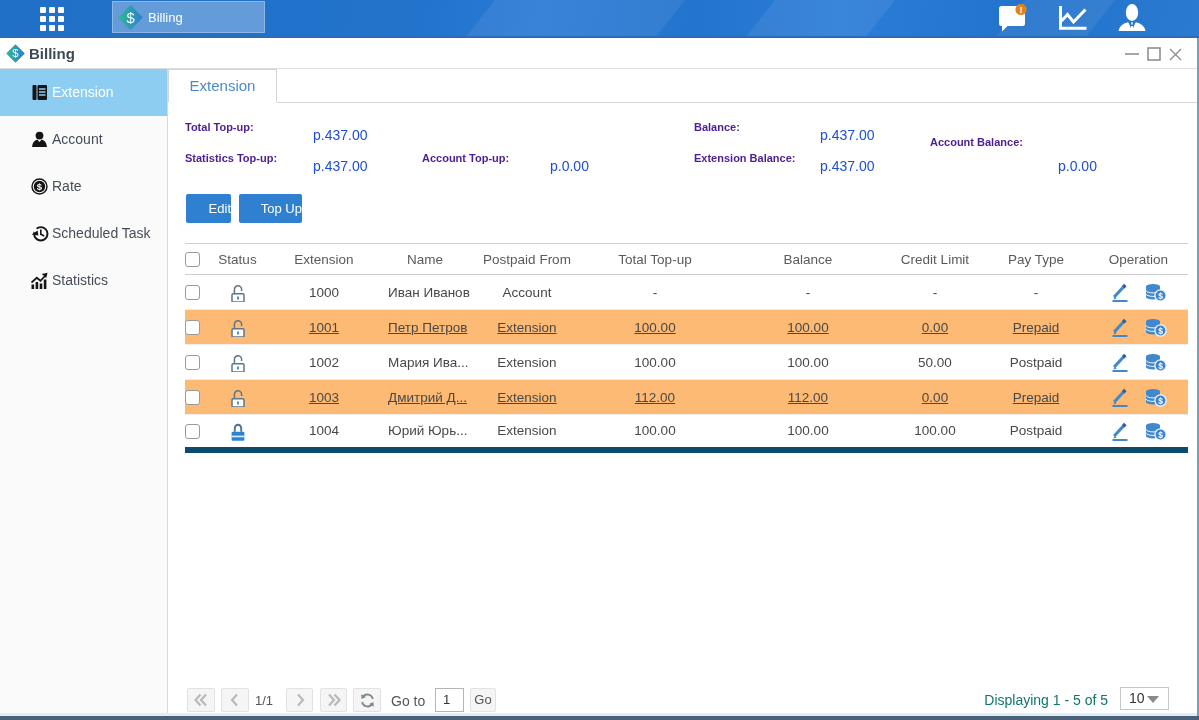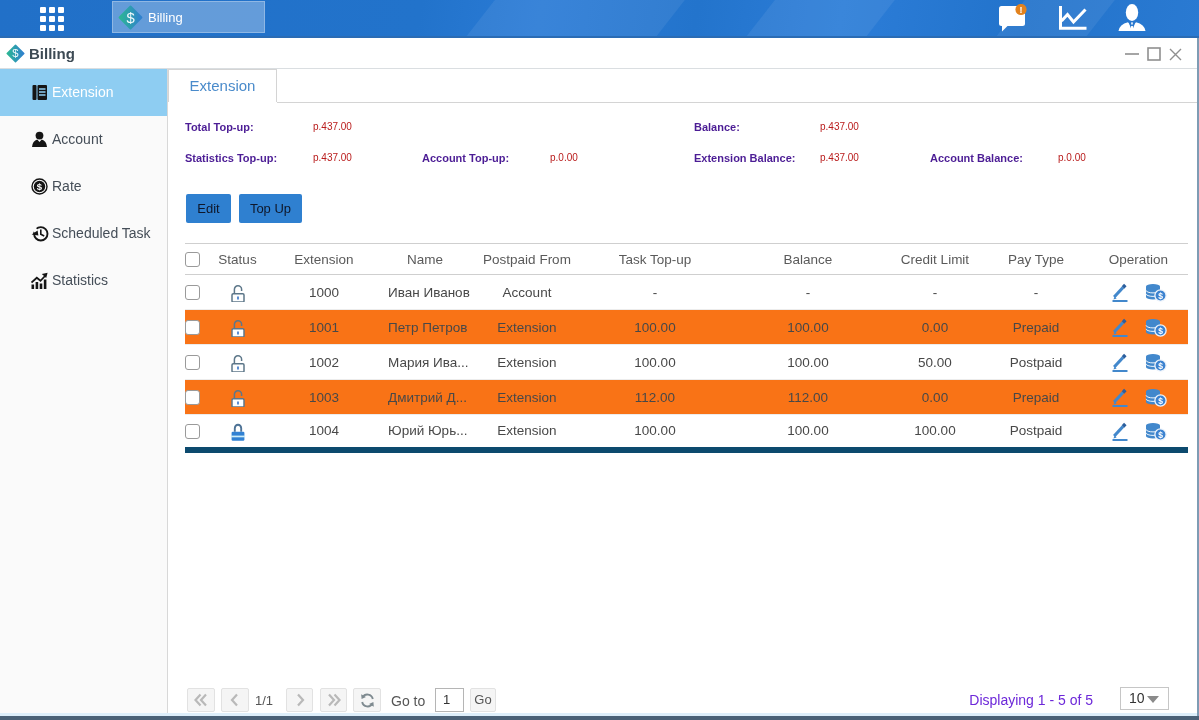--- a/index.html
+++ b/index.html
@@ -31,42 +31,42 @@
 .mitem { position:relative; height:47px; line-height:47px; font-size:14px; color:#454e58; }
 .mitem svg { position:absolute; left:31px; top:15px; }
 .mitem .lbl { position:absolute; left:52px; }
 .mitem.sel { background:#8ecdf2; color:#fff; }
 
 
 .tab { position:absolute; left:168px; top:69px; width:109px; height:33px; border:1px solid #d4d4d4; border-bottom:none; background:#fff; color:#4a8bcb; font-size:15px; text-align:center; line-height:31px; }
 .tabline { position:absolute; left:277px; top:102px; width:920px; height:1px; background:#d4d4d4; }
 
 .lab { position:absolute; font-size:11px; font-weight:bold; color:#4c1d95; }
-.val { position:absolute; font-size:10px; color:#b91c1c; }
-
-.btn { position:absolute; top:194px; height:29px; background:#2f80d0; color:#0f172a; font-size:13px; text-align:center; line-height:29px; border-radius:2px; }
+.val { position:absolute; font-size:14px; color:#1d4ed8;margin-top:6px; }
+
+.btn { position:absolute; top:194px; height:29px; background:#2f80d0; color:#ffffff; font-size:13px; text-align:right; line-height:29px; border-radius:2px; }
 
 
 table.grid { position:absolute; left:185px; top:243px; width:1003px; border-collapse:collapse; table-layout:fixed; }
 table.grid th { height:31px; font-size:13.5px; font-weight:normal; color:#5a5a5a; border-top:1px solid #cfcfcf; border-bottom:1px solid #cfcfcf; text-align:center; }
 table.grid td { height:35px; font-size:13.5px; color:#484848; text-align:center; border-bottom:1px solid #ececec; white-space:nowrap; }
-table.grid tr.odd td { background:#f97316; }
+table.grid tr.odd td { background:#fdba74;text-decoration:underline; }
 table.grid tr.last td { border-bottom:6px solid #0c4a6e; }
 .ckb { display:inline-block; width:15px; height:15px; border:1px solid #9a9a9a; border-radius:3px; background:#fff; vertical-align:middle; }
 table.grid td.c1, table.grid th.c1 { text-align:left; }
 td.c1 .ckb, th.c1 .ckb { margin-left:0; }
 .opcell svg { vertical-align:middle; }
 
 
 .pg { position:absolute; top:688px; height:24px; background:#f5f5f5; border:1px solid #e2e2e2; border-radius:2px; text-align:center; color:#b4b4b4; }
 .pg.chev svg { margin-top:0px; vertical-align:middle; }
 .pgtxt { position:absolute; font-size:13px; color:#555; top:693px; }
 .goinput { position:absolute; left:435px; top:688px; width:29px; height:24px; border:1px solid #b5b5b5; background:#fff; font-size:13px; color:#333; padding-left:7px; line-height:22px; }
 .gobtn { position:absolute; left:470px; top:688px; width:26px; height:24px; background:#f5f5f5; border:1px solid #e2e2e2; border-radius:2px; font-size:13px; color:#555; text-align:center; line-height:22px; }
-.disp { position:absolute; right:106px; top:692px; font-size:14px; color:#6d28d9; }
+.disp { position:absolute; right:91px; top:692px; font-size:14px; color:#0f766e; }
 .psel { position:absolute; left:1120px; top:687px; width:49px; height:23px; border:1px solid #c6c6c6; background:#fff; font-size:14px; color:#333; line-height:21px; padding-left:8px; }
 .psel::after { content:""; position:absolute; right:9px; top:8px; width:0; height:0; border-left:6px solid transparent; border-right:6px solid transparent; border-top:7px solid #8a8a8a; }
 
 
 .botlight { position:absolute; left:0; top:713px; width:1199px; height:3px; background:#ddeefa; }
 .botdark { position:absolute; left:0; top:716px; width:1199px; height:4px; background:#4a6177; }
 .rightedge { position:absolute; left:1197px; top:38px; width:2px; height:678px; background:#7e9cb4; }
 </style>
 </head>
 <body>
@@ -220,21 +220,21 @@
   <span class="val" style="left:313px;top:121px">p.437.00</span>
   <span class="lab" style="left:694px;top:121px">Balance:</span>
   <span class="val" style="left:820px;top:121px">p.437.00</span>
 
   <span class="lab" style="left:185px;top:152px">Statistics Top-up:</span>
   <span class="val" style="left:313px;top:152px">p.437.00</span>
   <span class="lab" style="left:422px;top:152px">Account Top-up:</span>
   <span class="val" style="left:550px;top:152px">p.0.00</span>
   <span class="lab" style="left:694px;top:152px">Extension Balance:</span>
   <span class="val" style="left:820px;top:152px">p.437.00</span>
-  <span class="lab" style="left:930px;top:152px">Account Balance:</span>
+  <span class="lab" style="left:930px;top:136px">Account Balance:</span>
   <span class="val" style="left:1058px;top:152px">p.0.00</span>
 
   <div class="btn" style="left:186px;width:45px">Edit</div>
   <div class="btn" style="left:239px;width:63px">Top Up</div>
 
   <table class="grid">
     <colgroup>
       <col style="width:30px">
         <col style="width:45px">
         <col style="width:128px">
@@ -247,21 +247,21 @@
         <col style="width:77px">
         <col style="width:11px">
     </colgroup>
     <tbody>
         <tr>
       <th class="c1"><span class="ckb"></span></th>
       <th>Status</th>
           <th>Extension</th>
           <th>Name</th>
           <th>Postpaid From</th>
-      <th>Task Top-up</th>
+      <th>Total Top-up</th>
           <th>Balance</th>
           <th>Credit Limit</th>
           <th>Pay Type</th>
           <th>Operation</th>
           <th></th>
     </tr>
     <tr>
       <td class="c1"><span class="ckb"></span></td>
       <td><svg width="16" height="20" viewBox="0 0 16 20" style="vertical-align:middle">
               <use href="#lkopen"></use>

